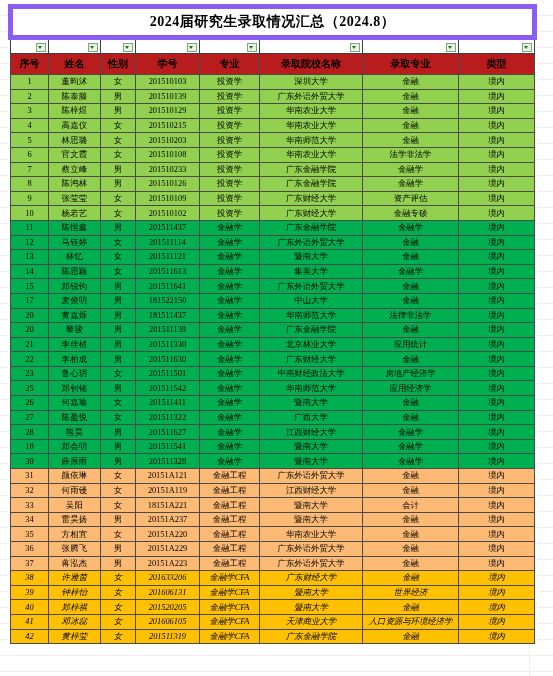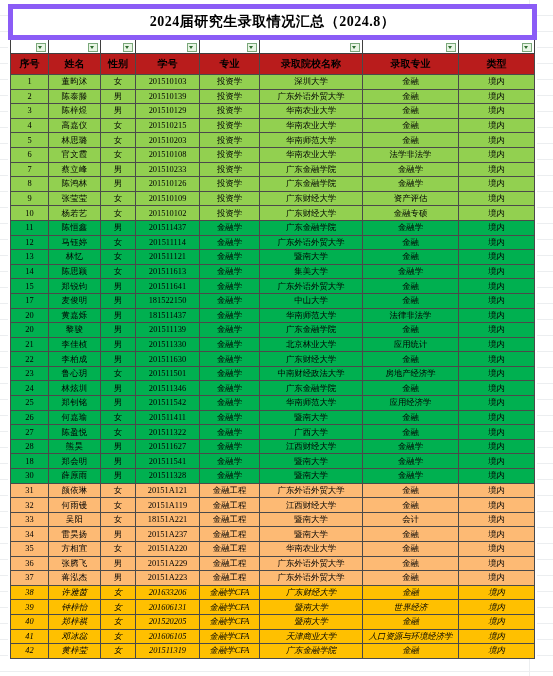--- a/index.html
+++ b/index.html
@@ -379,30 +379,20 @@
           <td>23</td>
           <td class="name">鲁心玥</td>
           <td>女</td>
           <td>201511501</td>
           <td>金融学</td>
           <td>中南财经政法大学</td>
           <td>房地产经济学</td>
           <td>境内</td>
         </tr>
         <tr class="data-row sec-b">
-          <td>24</td>
-          <td class="name">林炫圳</td>
-          <td>男</td>
-          <td>201511346</td>
-          <td>金融学</td>
-          <td>广东金融学院</td>
-          <td>金融</td>
-          <td>境内</td>
-        </tr>
-        <tr class="data-row sec-b">
           <td>25</td>
           <td class="name">郑钊铭</td>
           <td>男</td>
           <td>201511542</td>
           <td>金融学</td>
           <td>华南师范大学</td>
           <td>应用经济学</td>
           <td>境内</td>
         </tr>
         <tr class="data-row sec-b">

